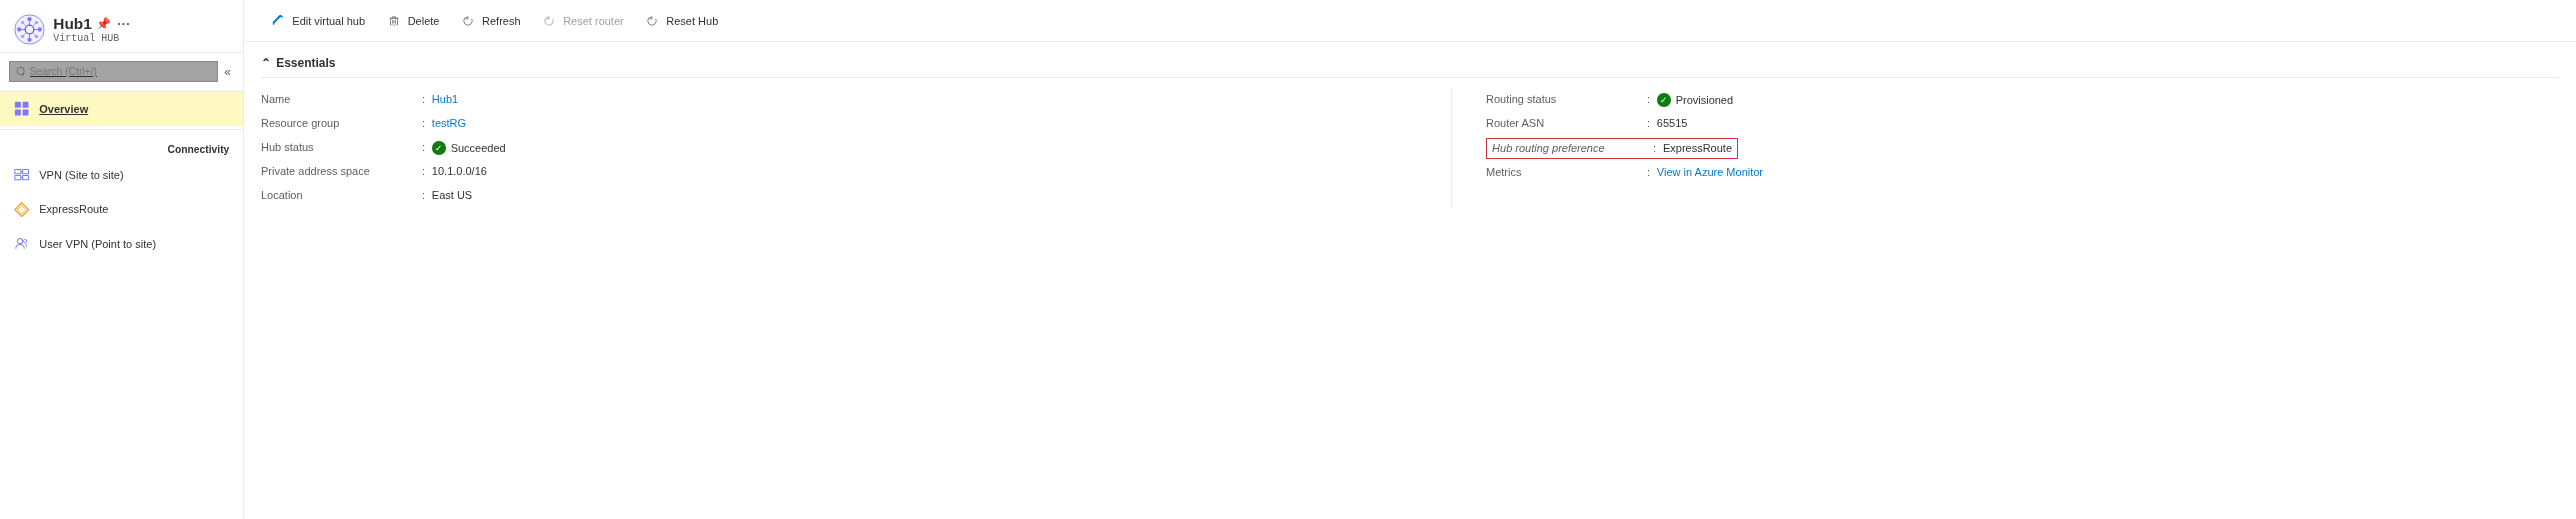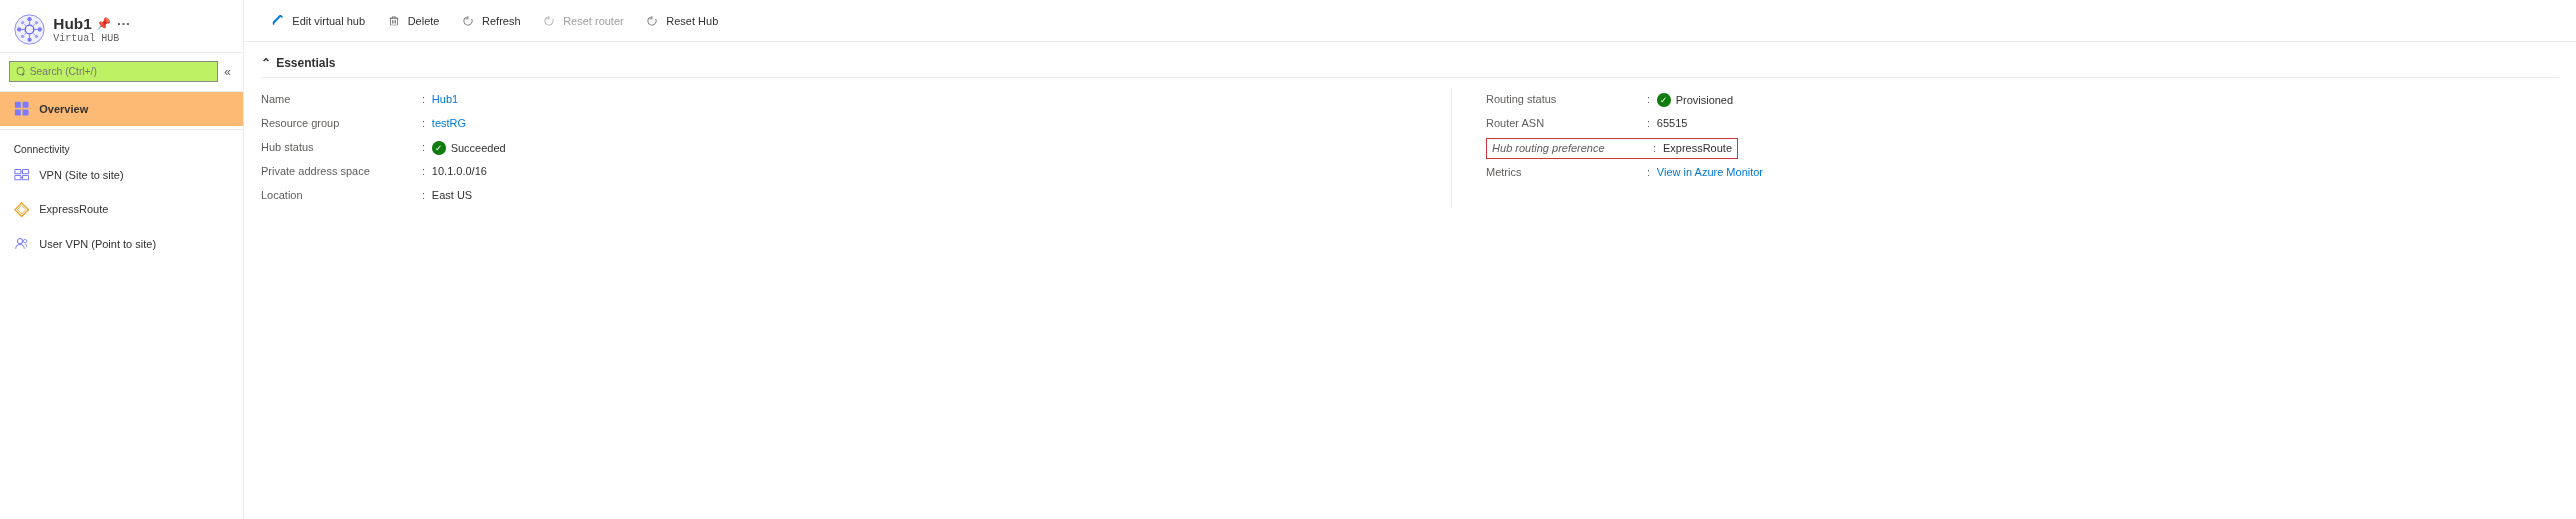--- a/index.html
+++ b/index.html
@@ -39,21 +39,22 @@
       gap: 3.4px;
       border-bottom: 0.9px solid #edebe9;
     }
     .search-box {
       flex: 1;
       display: flex;
       align-items: center;
       border: 0.9px solid #8a8886;
       padding: 3.4px 6.9px;
       gap: 2px;
-      background: #bef264;
+      background: #a3a3a3;
+      text-decoration: underline;
     }
     .search-box input {
       border: none;
       outline: none;
       font-size: 10.3px;
       color: #323130;
       width: 100%;
       background: transparent;
     }
     .collapse-btn {
@@ -66,29 +67,30 @@
     .nav-items { flex: 1; overflow-y: auto; }
     .nav-item {
       display: flex;
       align-items: center;
       gap: 8.6px;
       padding: 8.6px 13.7px;
       cursor: pointer;
       font-size: 11px;
       color: #323130;
     }
-    .nav-item.active { background: #fdba74; font-weight: 600; }
+    .nav-item.active { background: #fef9c3; font-weight: 600; text-decoration: underline; }
     .nav-item .nav-icon { width: 17px; height: 17px; flex-shrink: 0; display: flex; align-items: center; justify-content: center; }
 
     .section-label {
       padding: 10.3px 13.7px 3.4px 13.7px;
       font-size: 10.3px;
-      font-weight: 400;
+      font-weight: 700;
       color: #323130;
       text-transform: none;
+      text-align: right;
     }
     .section-divider { height: 0.9px; background: #edebe9; margin: 3.4px 0; }
 
     
     .main {
       flex: 1;
       display: flex;
       flex-direction: column;
       overflow: hidden;
     }

